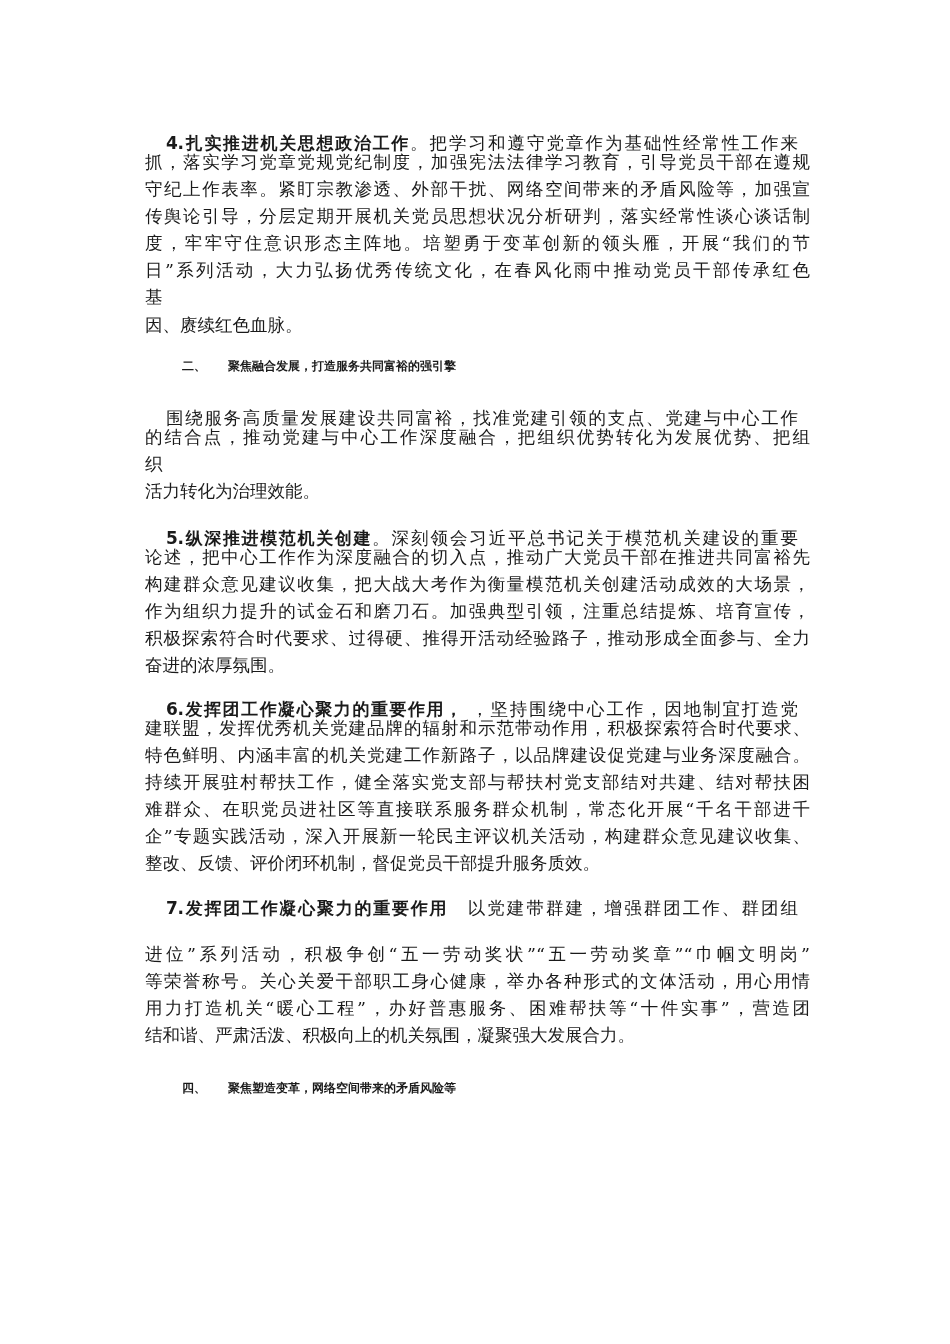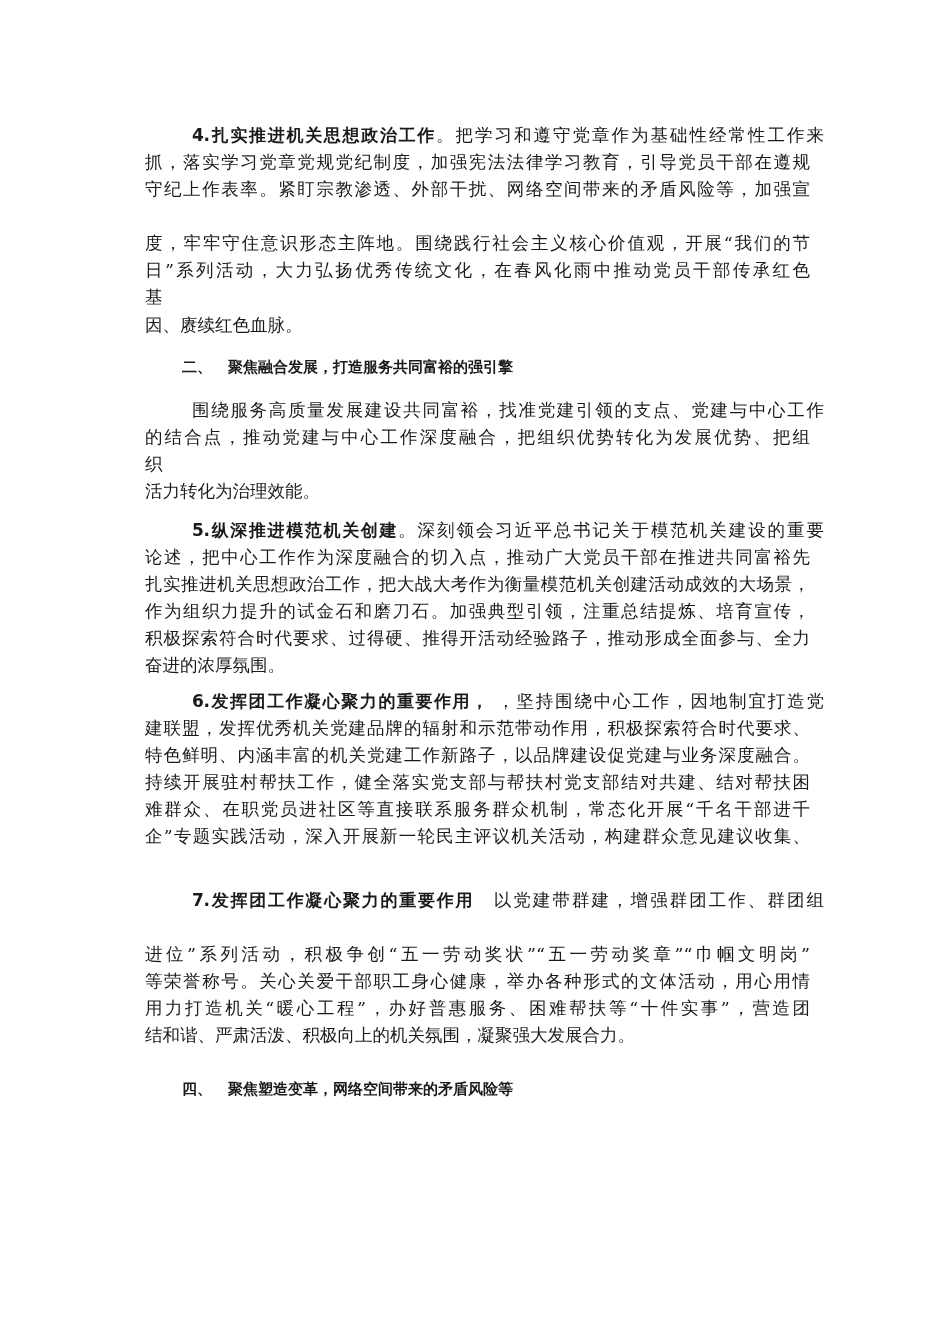--- a/index.html
+++ b/index.html
@@ -2,67 +2,69 @@
 <html><head>
 <meta charset="utf-8">
 <style>
   html, body { margin: 0; padding: 0; background: #ffffff; }
   body { width: 950px; height: 1344px; position: relative; overflow: hidden;
          font-family: "DejaVu Serif", "Liberation Serif", serif; color: #1a1a1a; }
   .page { position: absolute; left: 0; top: 0; width: 950px; height: 1344px; background: #fff; }
   .line { position: absolute; left: 145px; width: 665px; font-size: 17.5px; line-height: 24px;
           white-space: nowrap; text-align: justify; text-align-last: justify; letter-spacing: 0px; }
   .line.last { text-align-last: left; }
-  .line.indent { left: 192px; width: 632px; }
+  .line.indent { left: 166px; width: 632px; margin-top: 8px; }
   .b { font-family: "DejaVu Sans", "Liberation Sans", sans-serif; font-weight: bold; font-size: 17px; letter-spacing: -0.3px; }
-  .heading { position: absolute; left: 182px; font-family: Liberation Sans, sans-serif;
-             font-weight: bold; font-size: 15px; line-height: 24px; white-space: nowrap; }
+  .heading { position: absolute; left: 182px; font-family: Liberation Mono, monospace;
+             font-weight: bold; font-size: 12px; line-height: 24px; white-space: nowrap; }
   .heading .num { display: inline-block; width: 46px; }
 </style>
 </head>
 <body>
 
 <div class="page">
 
   <div class="line indent" style="top:123px">
     <span class="b">4.</span><span class="b">扎实推进机关思想政治工作</span><span>。把学习和遵守党章作为基础性经常性工作来</span>
   </div>
   <div class="line" style="top:150px">抓，落实学习党章党规党纪制度，加强宪法法律学习教育，引导党员干部在遵规</div>
   <div class="line" style="top:177px">守纪上作表率。紧盯宗教渗透、外部干扰、网络空间带来的矛盾风险等，加强宣</div>
-  <div class="line" style="top:231px">度，牢牢守住意识形态主阵地。围绕践行社会主义核心价值观，开展“我们的节</div>
+  <div class="line" style="top:204px">传舆论引导，分层定期开展机关党员思想状况分析研判，落实经常性谈心谈话制</div>
+  <div class="line" style="top:231px">度，牢牢守住意识形态主阵地。培塑勇于变革创新的领头雁，开展“我们的节</div>
   <div class="line" style="top:258px">日”系列活动，大力弘扬优秀传统文化，在春风化雨中推动党员干部传承红色</div>
   <div class="line last" style="top:285px">基</div>
   <div class="line last" style="top:313px">因、赓续红色血脉。</div>
 
   <div class="heading" style="top:355px">
     <span class="num">二、</span><span>聚焦融合发展，打造服务共同富裕的强引擎</span>
   </div>
 
   <div class="line indent" style="top:398px">围绕服务高质量发展建设共同富裕，找准党建引领的支点、党建与中心工作</div>
   <div class="line" style="top:425px">的结合点，推动党建与中心工作深度融合，把组织优势转化为发展优势、把组</div>
   <div class="line last" style="top:452px">织</div>
   <div class="line last" style="top:479px">活力转化为治理效能。</div>
 
   <div class="line indent" style="top:518px">
     <span class="b">5.</span><span class="b">纵深推进模范机关创建</span><span>。深刻领会习近平总书记关于模范机关建设的重要</span>
   </div>
   <div class="line" style="top:545px">论述，把中心工作作为深度融合的切入点，推动广大党员干部在推进共同富裕先</div>
-  <div class="line" style="top:572px">扎实推进机关思想政治工作，把大战大考作为衡量模范机关创建活动成效的大场景，</div>
+  <div class="line" style="top:572px">构建群众意见建议收集，把大战大考作为衡量模范机关创建活动成效的大场景，</div>
   <div class="line" style="top:599px"> 作为组织力提升的试金石和磨刀石。加强典型引领，注重总结提炼、培育宣传，</div>
   <div class="line" style="top:626px">积极探索符合时代要求、过得硬、推得开活动经验路子，推动形成全面参与、全力</div>
   <div class="line last" style="top:653px">奋进的浓厚氛围。</div>
 
   <div class="line indent" style="top:689px">
     <span class="b">6.</span><span class="b">发挥团工作凝心聚力的重要作用，</span><span> ，坚持围绕中心工作，因地制宜打造党</span>
   </div>
   <div class="line" style="top:716px">建联盟，发挥优秀机关党建品牌的辐射和示范带动作用，积极探索符合时代要求、</div>
   <div class="line" style="top:743px">特色鲜明、内涵丰富的机关党建工作新路子，以品牌建设促党建与业务深度融合。</div>
   <div class="line" style="top:770px">持续开展驻村帮扶工作，健全落实党支部与帮扶村党支部结对共建、结对帮扶困</div>
   <div class="line" style="top:797px">难群众、在职党员进社区等直接联系服务群众机制，常态化开展“千名干部进千</div>
   <div class="line" style="top:824px">企”专题实践活动，深入开展新一轮民主评议机关活动，构建群众意见建议收集、</div>
+  <div class="line last" style="top:851px">整改、反馈、评价闭环机制，督促党员干部提升服务质效。</div>
 
   <div class="line indent" style="top:888px">
     <span class="b">7.</span><span class="b">发挥团工作凝心聚力的重要作用</span><span>　以党建带群建，增强群团工作、群团组</span>
   </div>
   <div class="line" style="top:942px">进位”系列活动，积极争创“五一劳动奖状”“五一劳动奖章”“巾帼文明岗”</div>
   <div class="line" style="top:969px">等荣誉称号。关心关爱干部职工身心健康，举办各种形式的文体活动，用心用情</div>
   <div class="line" style="top:996px">用力打造机关“暖心工程”，办好普惠服务、困难帮扶等“十件实事”，营造团</div>
   <div class="line last" style="top:1023px">结和谐、严肃活泼、积极向上的机关氛围，凝聚强大发展合力。</div>
 
   <div class="heading" style="top:1077px">

